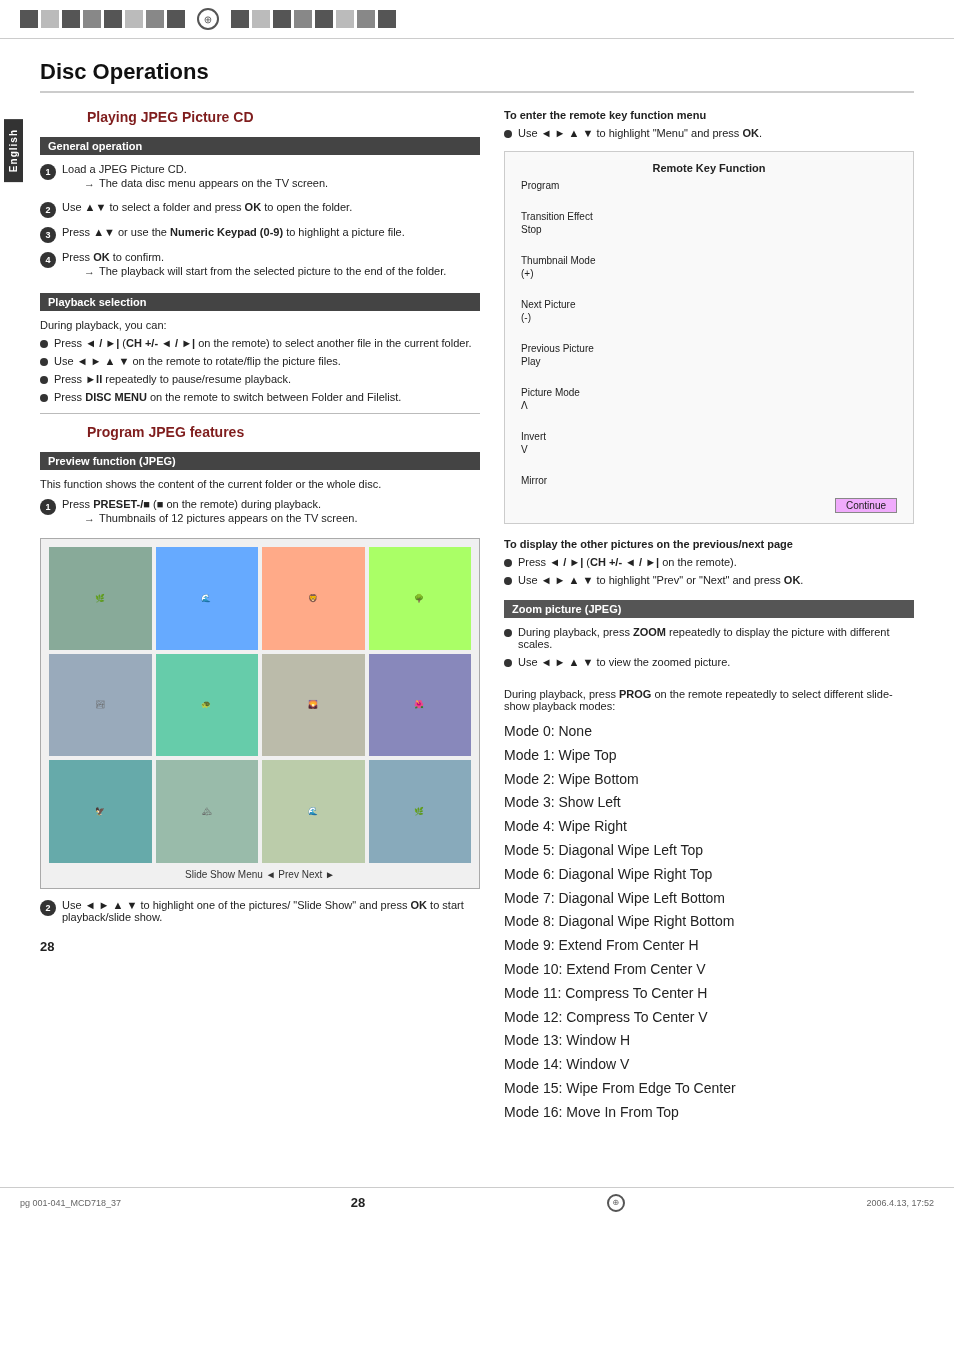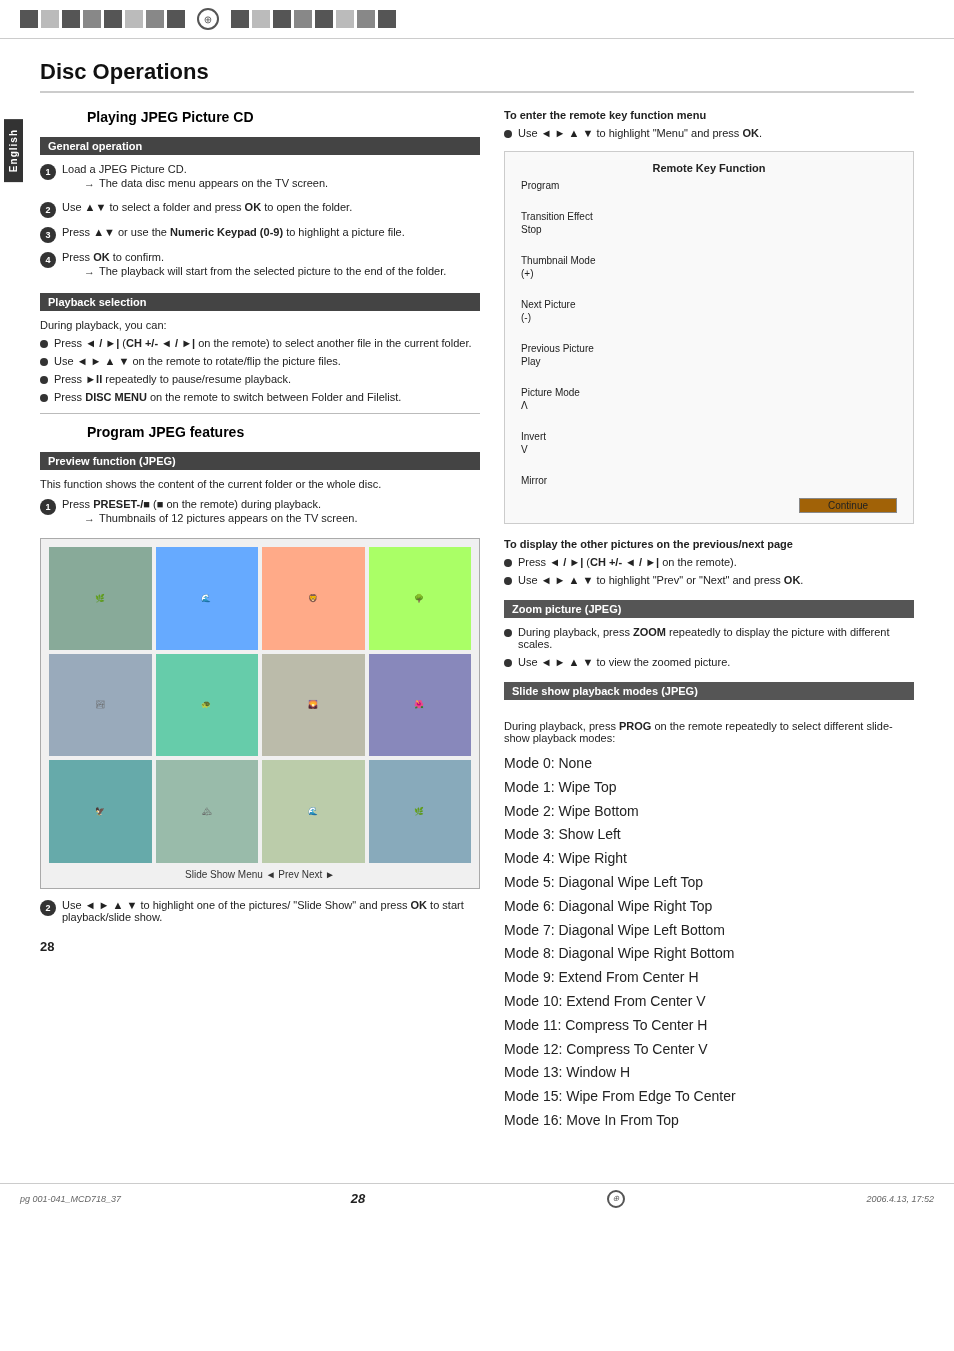--- a/index.html
+++ b/index.html
@@ -87,21 +87,21 @@
       font-size: 10px;
       font-weight: bold;
       padding: 10px 4px;
       letter-spacing: 1px;
     }
 
     
     .section-title {
       font-size: 14px;
       font-weight: bold;
-      color: #000000;
+      color: #7f1d1d;
       margin-bottom: 8px;
       padding-left: 47px;
     }
 
     
     .subsection-header {
       background: #444;
       color: #fff;
       padding: 3px 8px;
       font-size: 11px;
@@ -182,25 +182,25 @@
     }
     .remote-col-key {
       width: 60px;
       font-size: 10px;
     }
     .remote-col-val {
       font-size: 10px;
     }
     .continue-btn {
       border: 1px solid #888;
-      padding: 1px 28px;
+      padding: 1px 10px;
       font-size: 10px;
       margin-top: 6px;
       display: inline-block;
-      background: #a16207;
+      background: #f0abfc;
     }
 
     
     .thumbnail-area {
       border: 1px solid #aaa;
       padding: 8px;
       margin: 10px 0;
       text-align: center;
       background: #f0f0f0;
     }
@@ -245,22 +245,21 @@
       line-height: 1.7;
     }
 
     
     .footer-bar {
       display: flex;
       align-items: center;
       justify-content: space-between;
       border-top: 1px solid #ccc;
       padding: 6px 20px;
-      margin-top: 20px;
-      font-style: italic;
+      margin-top: 32px;
     }
     .footer-left, .footer-right { font-size: 9px; color: #666; }
     .footer-center { font-size: 13px; font-weight: bold; }
 
     .page-number {
       font-size: 13px;
       font-weight: bold;
       margin-top: 16px;
     }
 
@@ -499,41 +498,41 @@
       <div class="bullet-item">
         <div class="bullet-dot"></div>
         <div>During playback, press <b>ZOOM</b> repeatedly to display the picture with different scales.</div>
       </div>
 
       <div class="bullet-item">
         <div class="bullet-dot"></div>
         <div>Use <b>◄ ► ▲ ▼</b> to view the zoomed picture.</div>
       </div>
 
-      <div class="slideshow-header">Slide show playback modes (JPEG)</div>
 
       <div style="margin-bottom:8px;margin-top:20px;">
         During playback, press <b>PROG</b> on the remote repeatedly to select different slide-show playback modes:
       </div>
 
       <div class="modes-list">
         <div>Mode 0: None</div>
         <div>Mode 1: Wipe Top</div>
         <div>Mode 2: Wipe Bottom</div>
         <div>Mode 3: Show Left</div>
         <div>Mode 4: Wipe Right</div>
         <div>Mode 5: Diagonal Wipe Left Top</div>
         <div>Mode 6: Diagonal Wipe Right Top</div>
         <div>Mode 7: Diagonal Wipe Left Bottom</div>
         <div>Mode 8: Diagonal Wipe Right Bottom</div>
         <div>Mode 9: Extend From Center H</div>
         <div>Mode 10: Extend From Center V</div>
         <div>Mode 11: Compress To Center H</div>
         <div>Mode 12: Compress To Center V</div>
         <div>Mode 13: Window H</div>
+        <div>Mode 14: Window V</div>
         <div>Mode 15: Wipe From Edge To Center</div>
         <div>Mode 16: Move In From Top</div>
       </div>
     </div>
   </div>
 </div>
 
 <div class="footer-bar">
   <span class="footer-left">pg 001-041_MCD718_37</span>
   <span class="footer-center">28</span>

